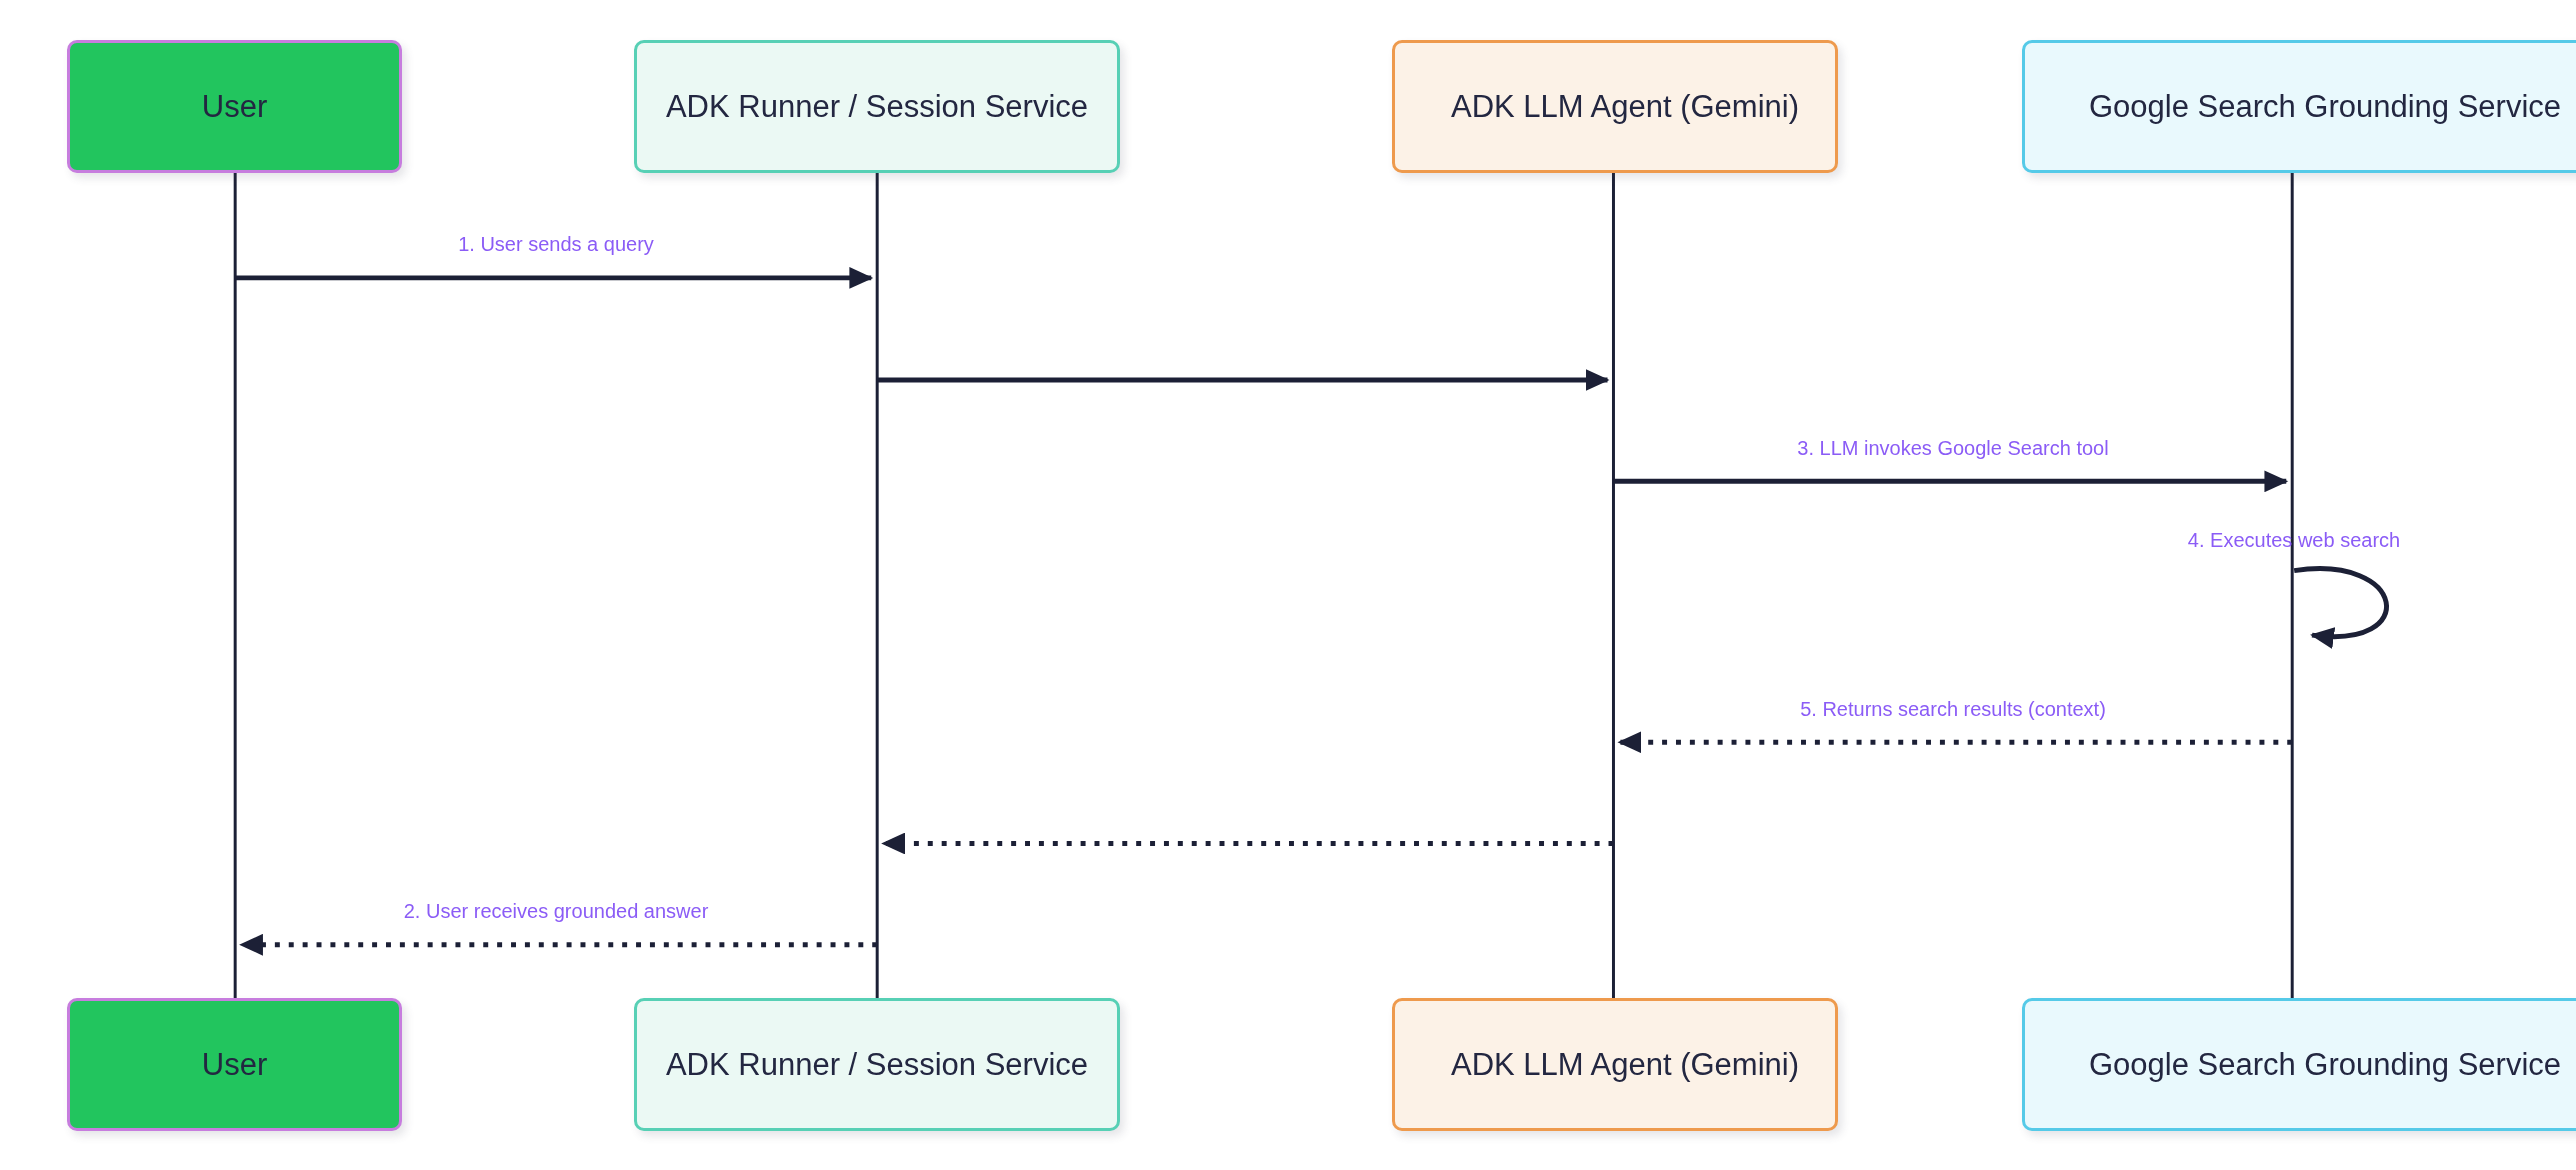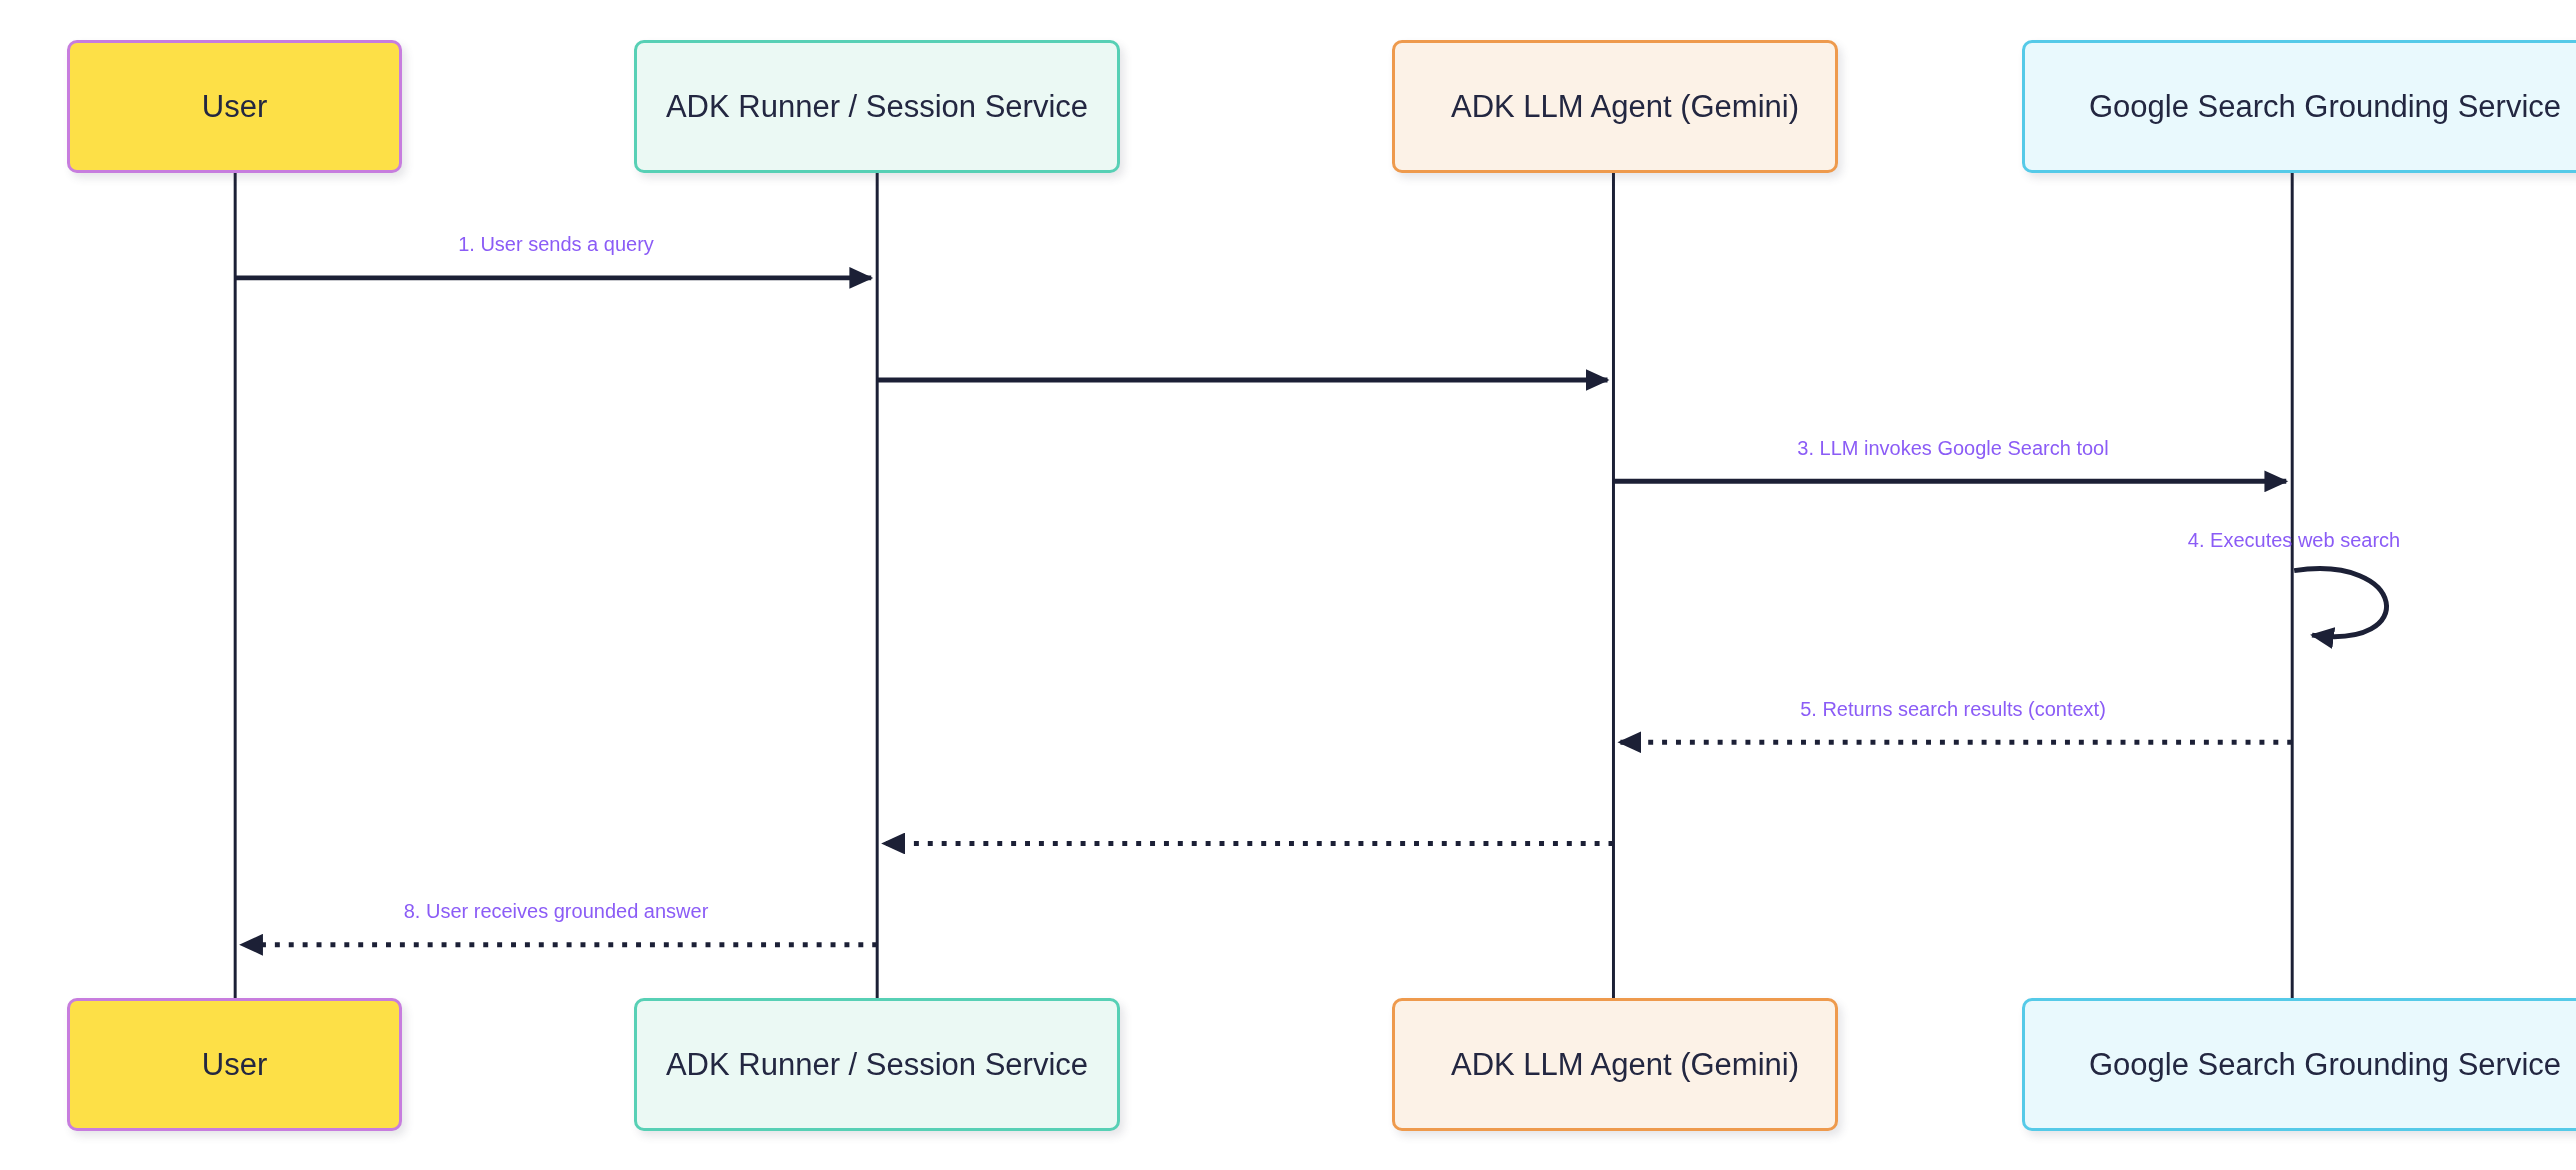--- a/index.html
+++ b/index.html
@@ -28,21 +28,21 @@
     border: 3px solid #888888;
     display: flex;
     align-items: center;
     justify-content: center;
     font-size: 31px;
     color: #232741;
     box-shadow: 4px 5px 8px rgba(70, 70, 95, 0.14);
     box-sizing: border-box;
     white-space: nowrap;
   }
-  .actor-user   { border-color: #C77DDE; background: #fde047; }
+  .actor-user   { border-color: #C77DDE; background: #22c55e; }
   .actor-runner { border-color: #57D0B5; background: #EBF9F4; }
   .actor-agent  { border-color: #EE9A4D; background: #FCF2E7; padding-left: 20px; }
   .actor-google { border-color: #55CAE8; background: #E9F9FD; }
 
   .row-top    { top: 40px; }
   .row-bottom { top: 998px; }
 
   .pos-user   { left: 67px;   width: 335px; }
   .pos-runner { left: 634px;  width: 486px; }
   .pos-agent  { left: 1392px; width: 446px; }
@@ -115,16 +115,16 @@
     <span>ADK LLM Agent (Gemini)</span>
   </div>
   <div class="actor-box actor-google row-bottom pos-google">
     <span>Google Search Grounding Service</span>
   </div>
 
   <div class="msg-label" style="left:556px;  top:226px;">1. User sends a query</div>
   <div class="msg-label" style="left:1953px; top:430px;">3. LLM invokes Google Search tool</div>
   <div class="msg-label" style="left:2294px; top:522px;">4. Executes web search</div>
   <div class="msg-label" style="left:1953px; top:691px;">5. Returns search results (context)</div>
-  <div class="msg-label" style="left:556px;  top:893px;">8. User receives grounded answer</div>
+  <div class="msg-label" style="left:556px;  top:893px;">2. User receives grounded answer</div>
 
 </div>
 
 
 </body></html>

